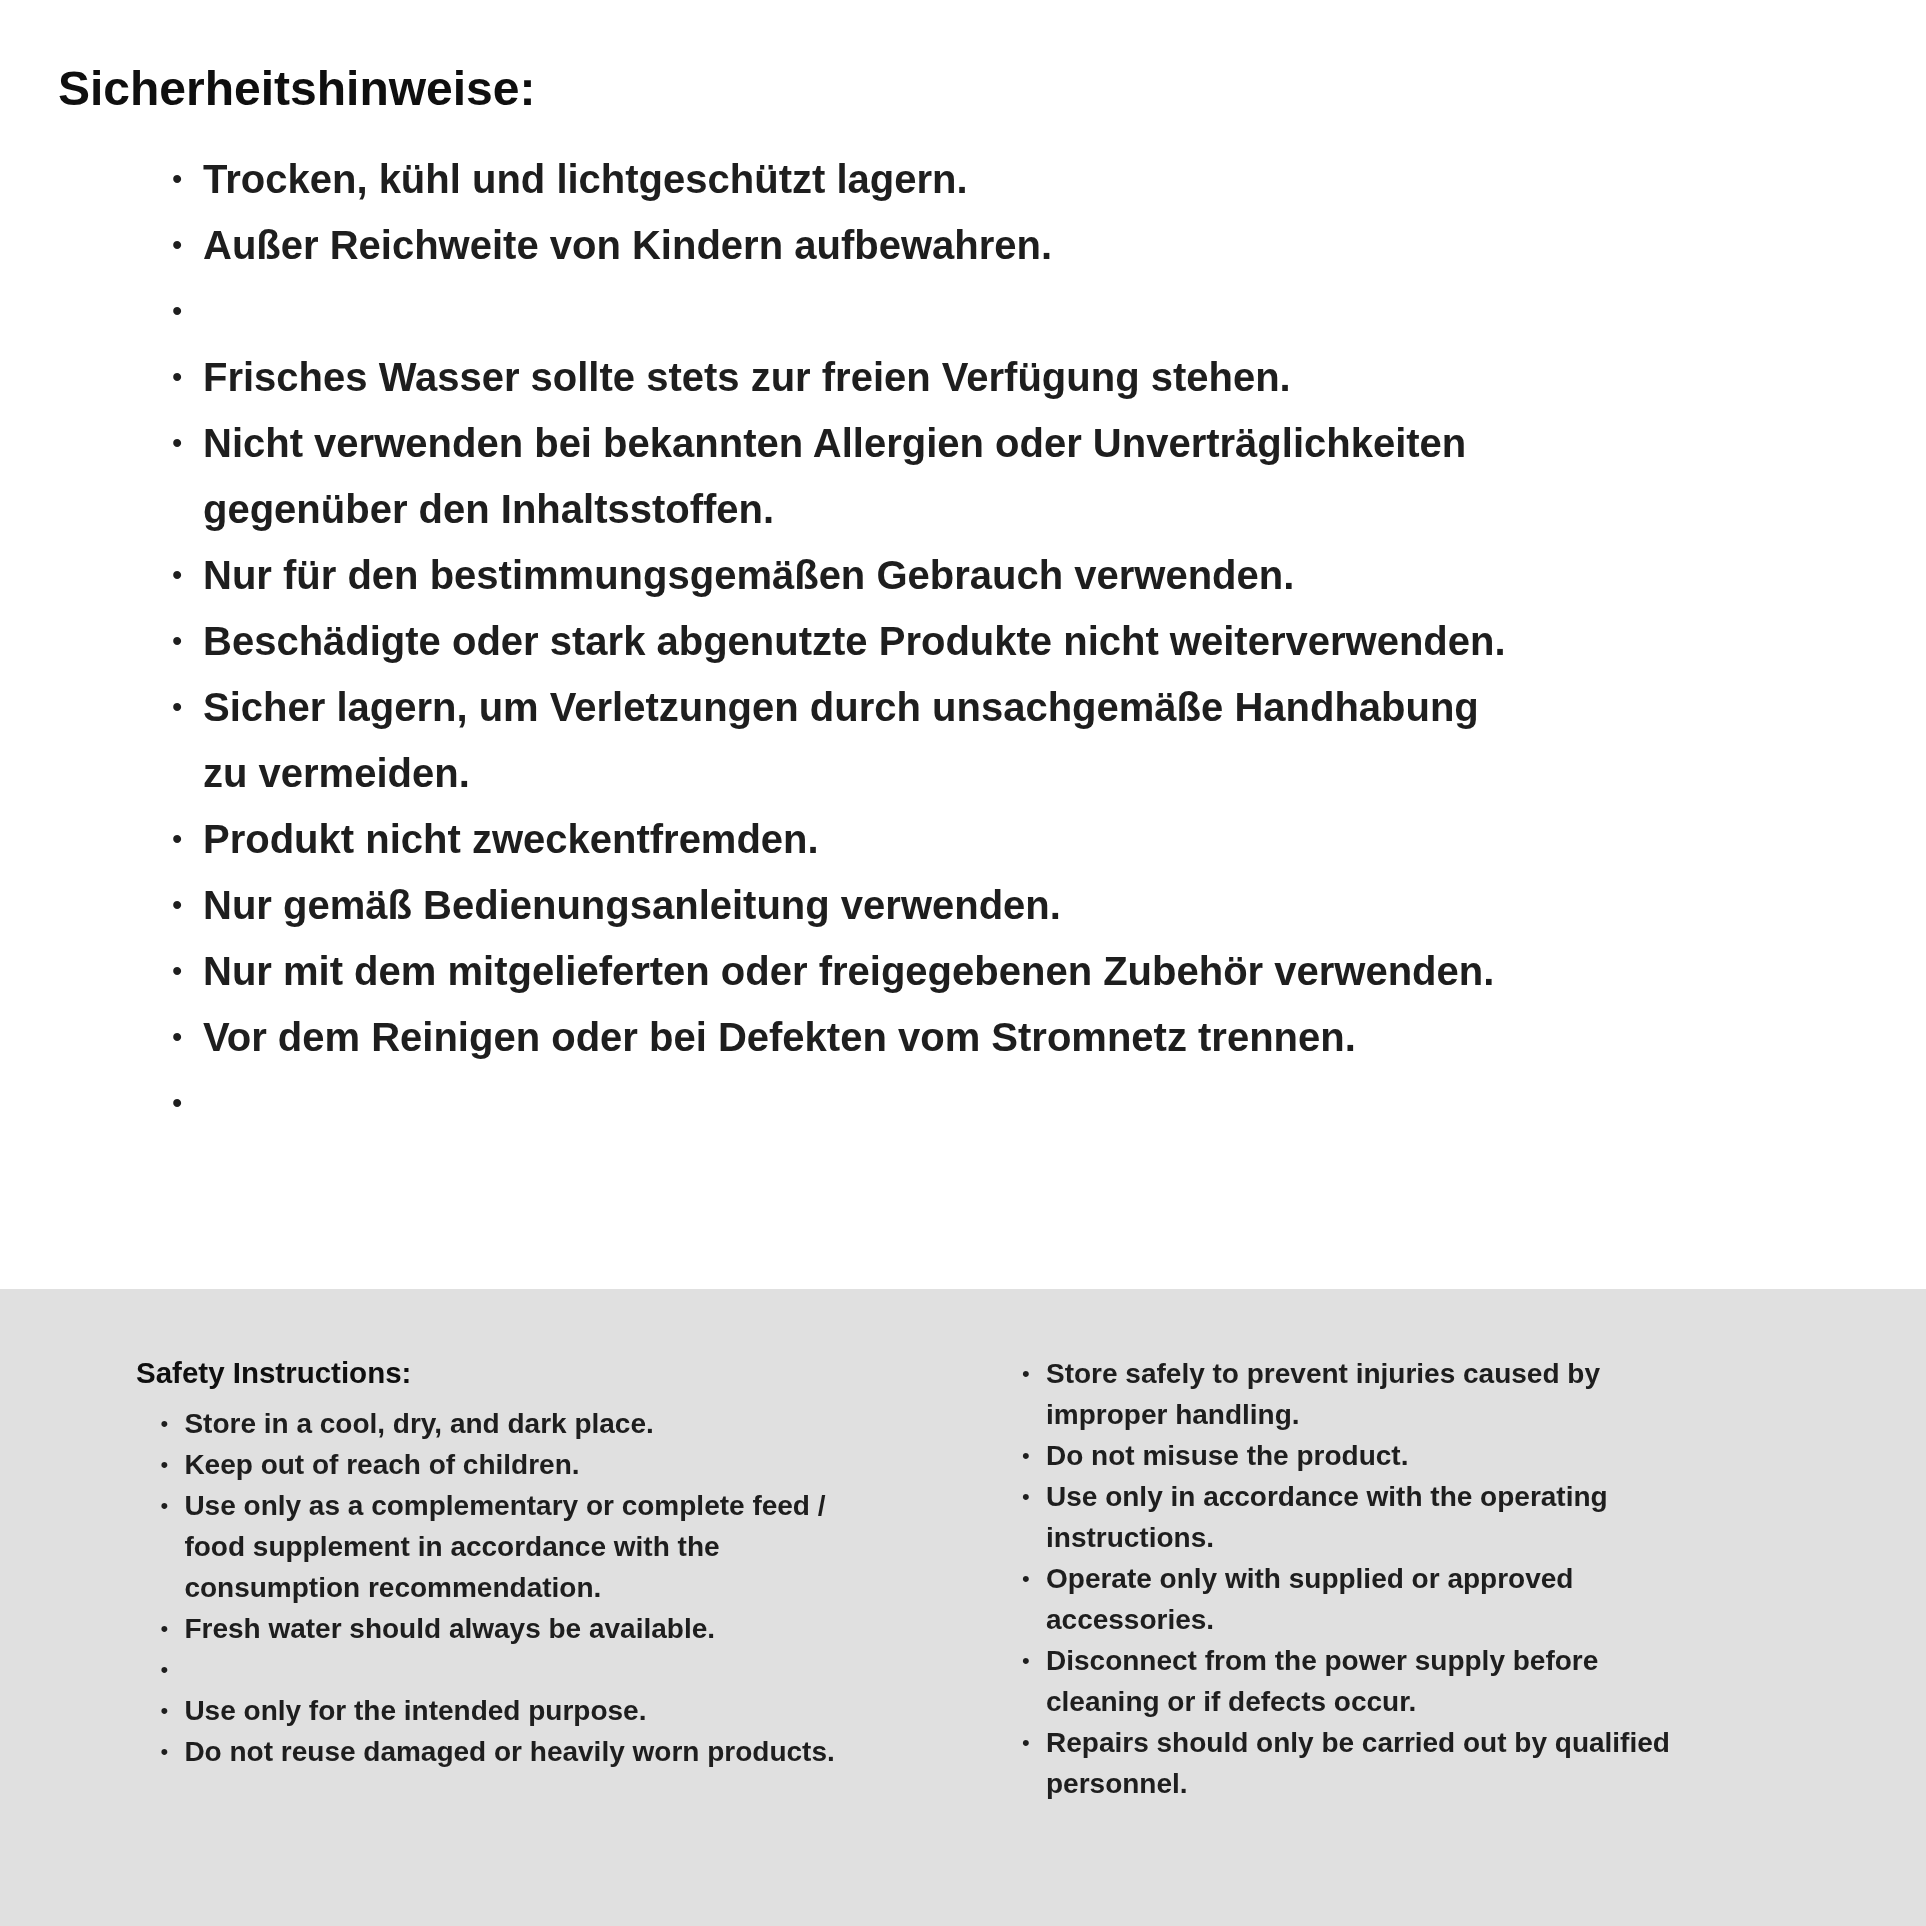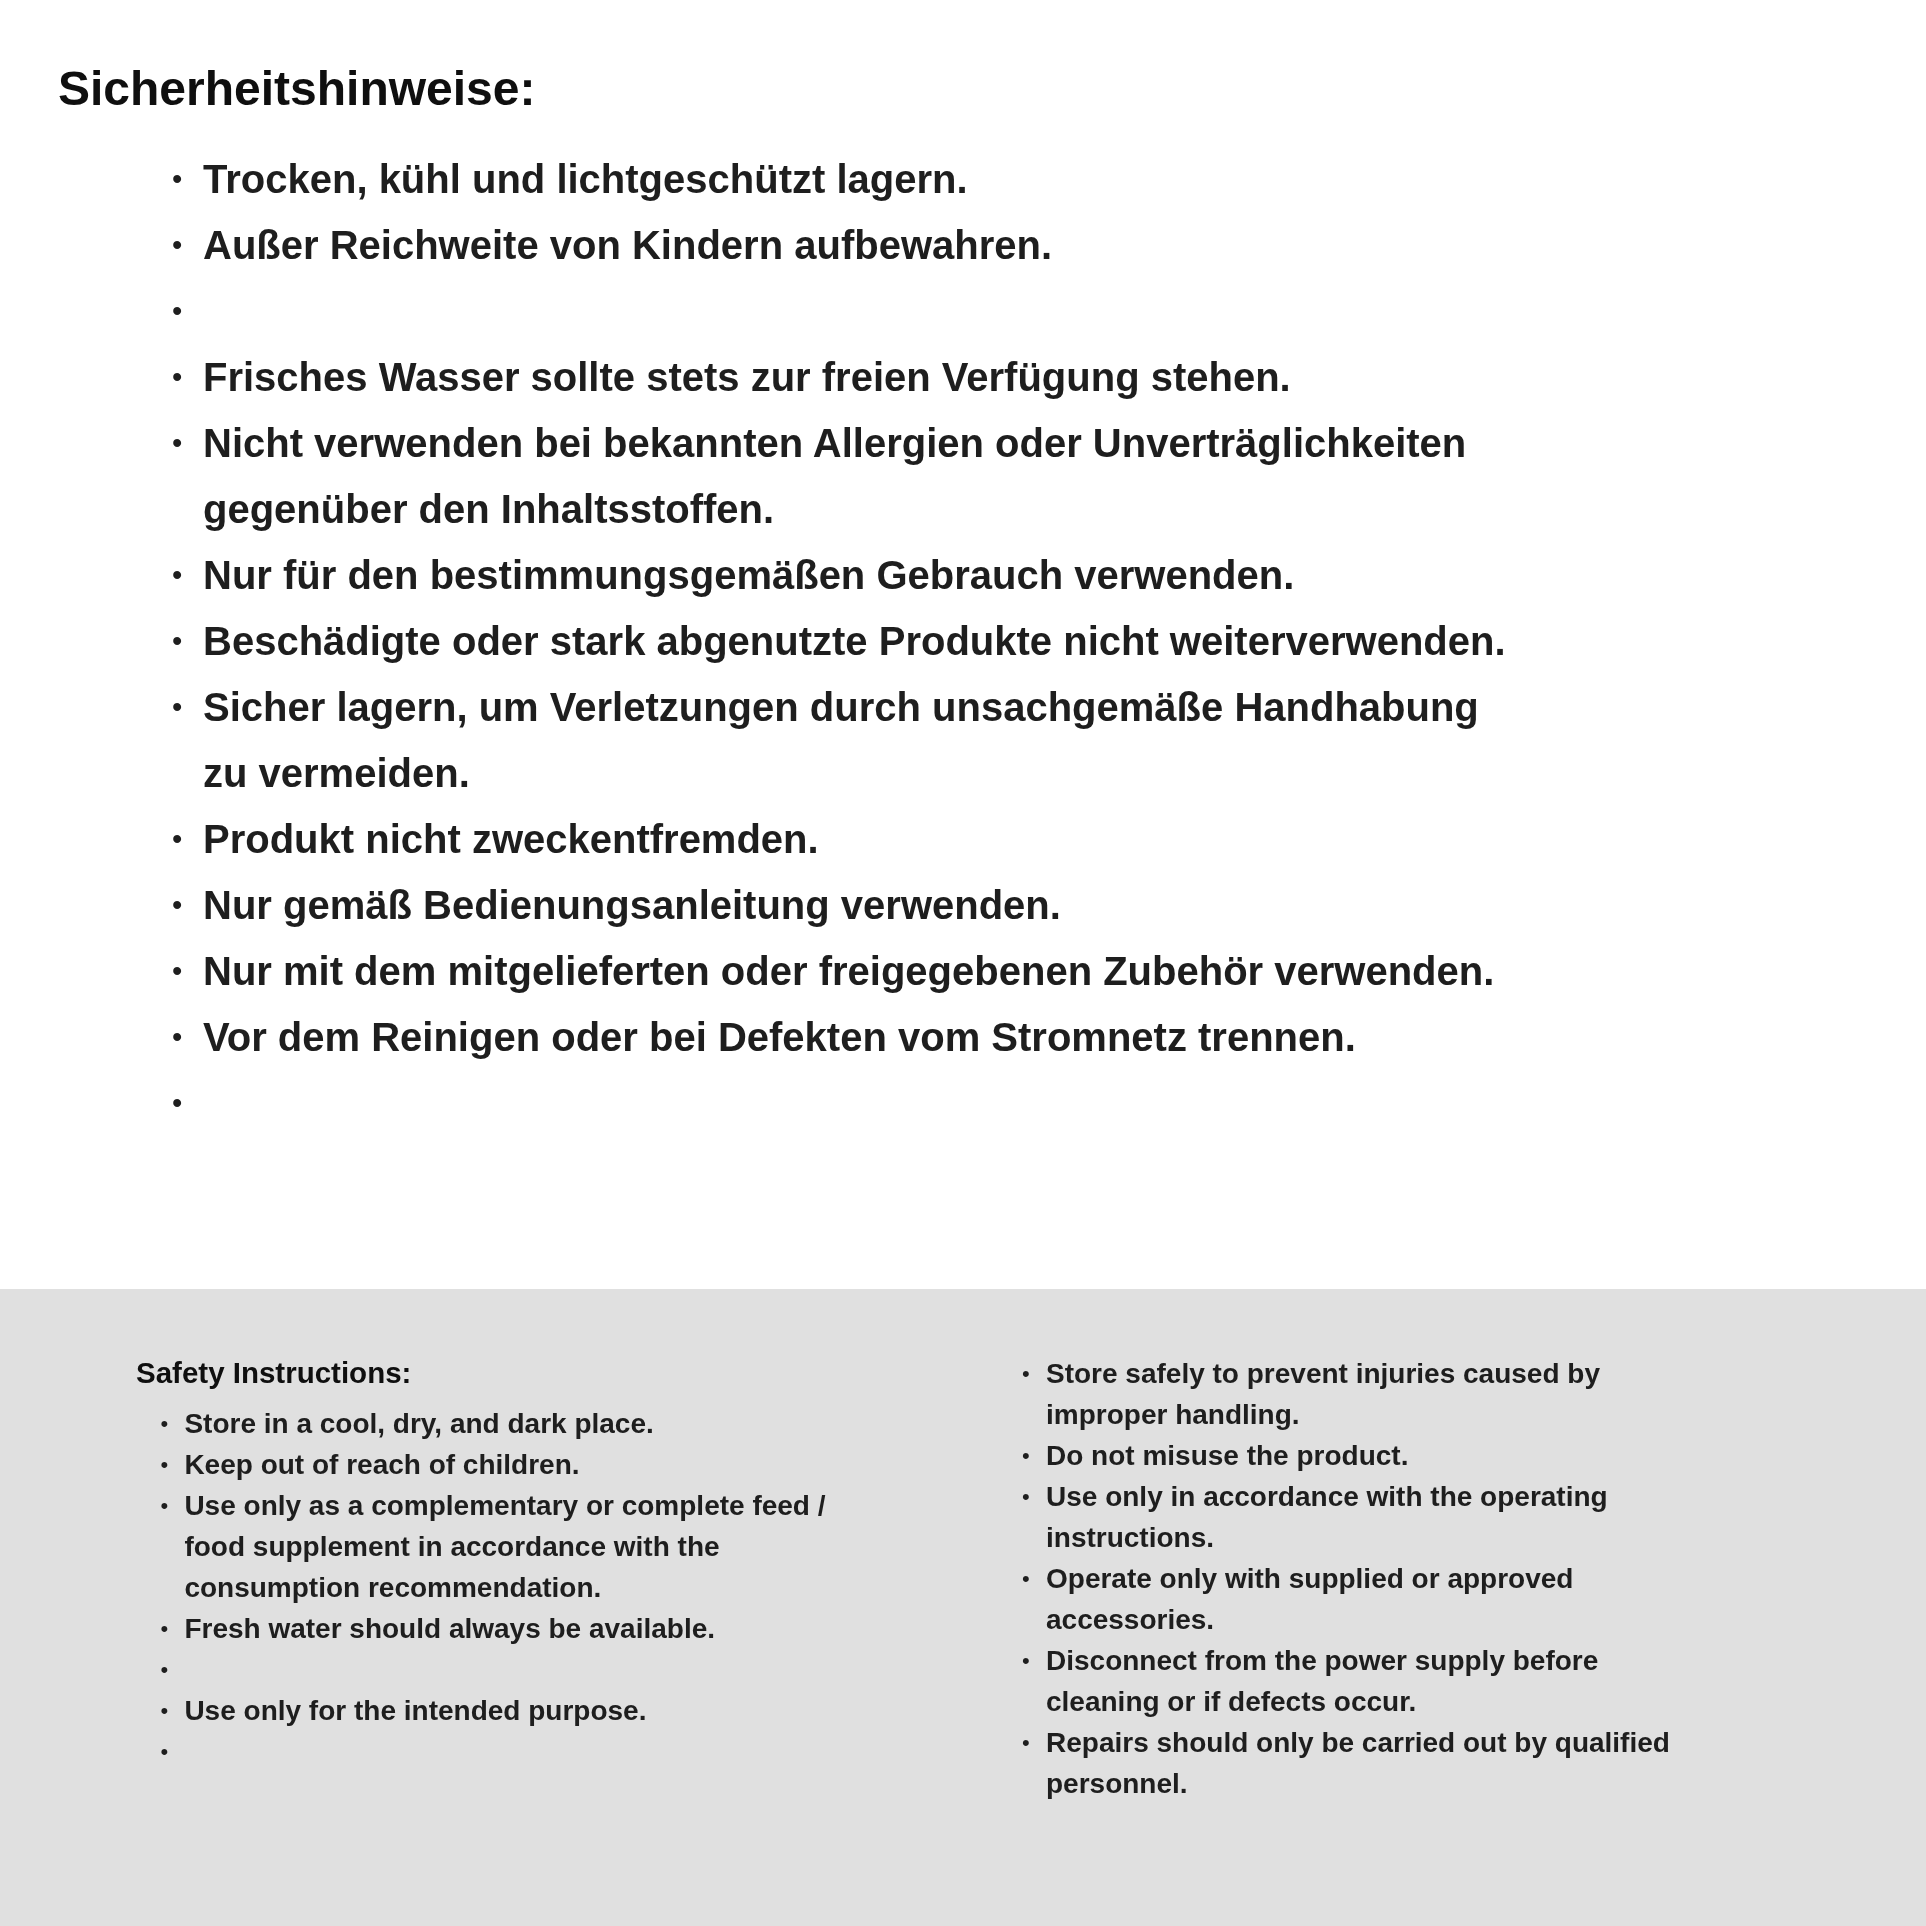--- a/index.html
+++ b/index.html
@@ -163,20 +163,21 @@
         </li>
       <li class="safety-item">
           <span class="dot">•</span>
         </li>
       <li class="safety-item">
           <span class="dot">•</span>
           <span class="txt">Use only for the intended purpose.</span>
         </li>
       <li class="safety-item">
           <span class="dot">•</span>
+          <span class="txt">Do not reuse damaged or heavily worn products.</span>
         </li>
     </ul>
   </div>
   <div class="col-right">
     <ul class="safety-list en-list">
       <li class="safety-item">
           <span class="dot">•</span>
           <span class="txt">Store safely to prevent injuries caused by
 improper handling.</span>
         </li>

